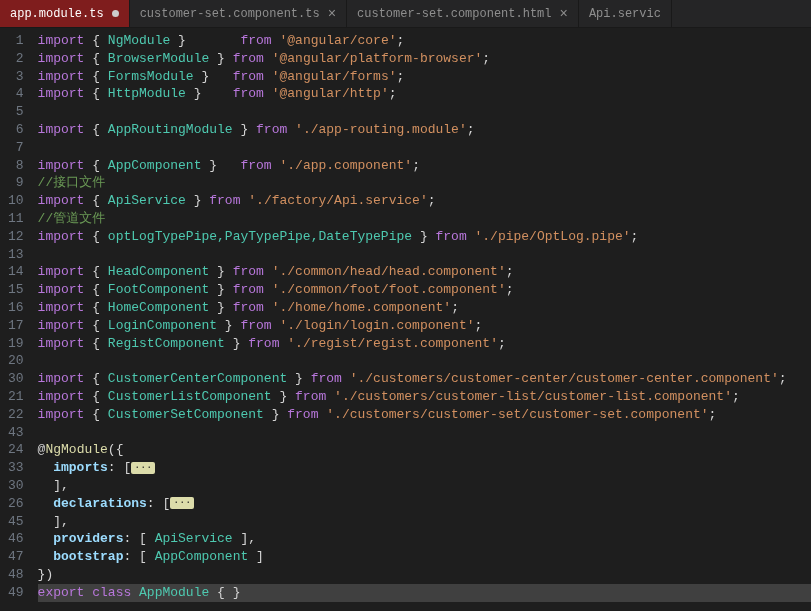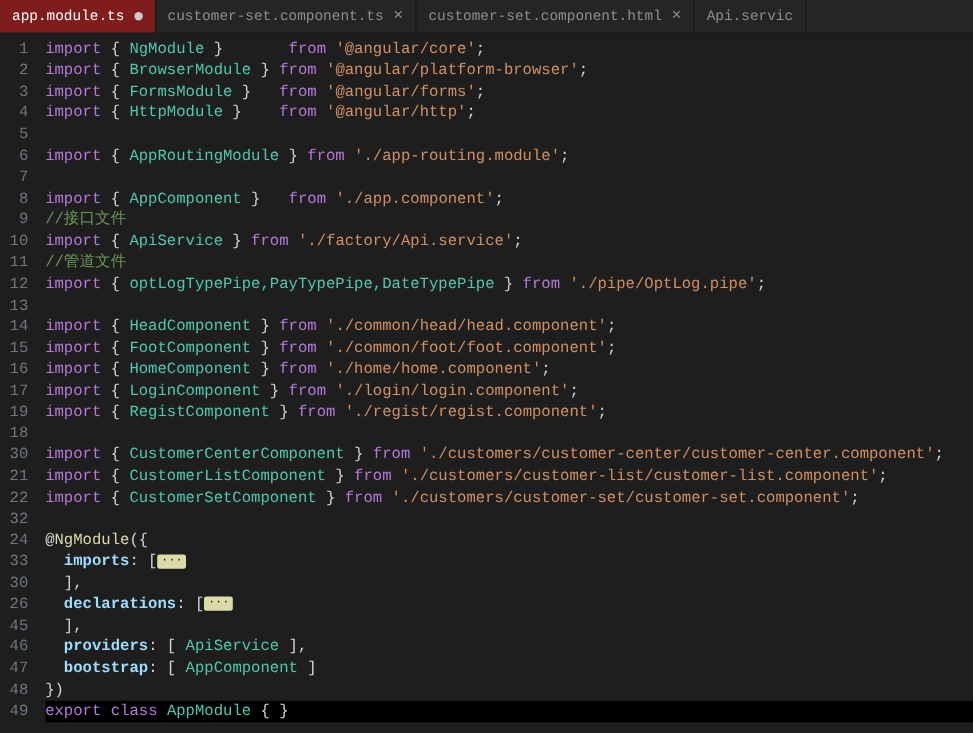--- a/index.html
+++ b/index.html
@@ -73,21 +73,21 @@
     display: inline-block;
     background: #dcdcaa;
     color: #1e1e1e;
     font-size: 10px;
     padding: 0 3px;
     border-radius: 2px;
     line-height: 12px;
     vertical-align: middle;
   }
   .hl-line {
-    background: #000000;
+    background: #404040;
     display: inline-block;
     width: 100%;
   }
 </style>
 </head>
 <body>
 
 <div class="tabs">
   <div class="tab active">
     <span>app.module.ts</span>
@@ -119,25 +119,25 @@
       <div>9</div>
       <div>10</div>
       <div>11</div>
       <div>12</div>
       <div>13</div>
       <div>14</div>
       <div>15</div>
       <div>16</div>
       <div>17</div>
       <div>19</div>
-      <div>18</div>
+      <div>20</div>
       <div>30</div>
       <div>21</div>
       <div>22</div>
-      <div>32</div>
+      <div>43</div>
       <div>24</div>
       <div>33</div>
       <div>30</div>
       <div>26</div>
       <div>45</div>
       <div>46</div>
       <div>47</div>
       <div>48</div>
       <div>49</div>
     </div>

